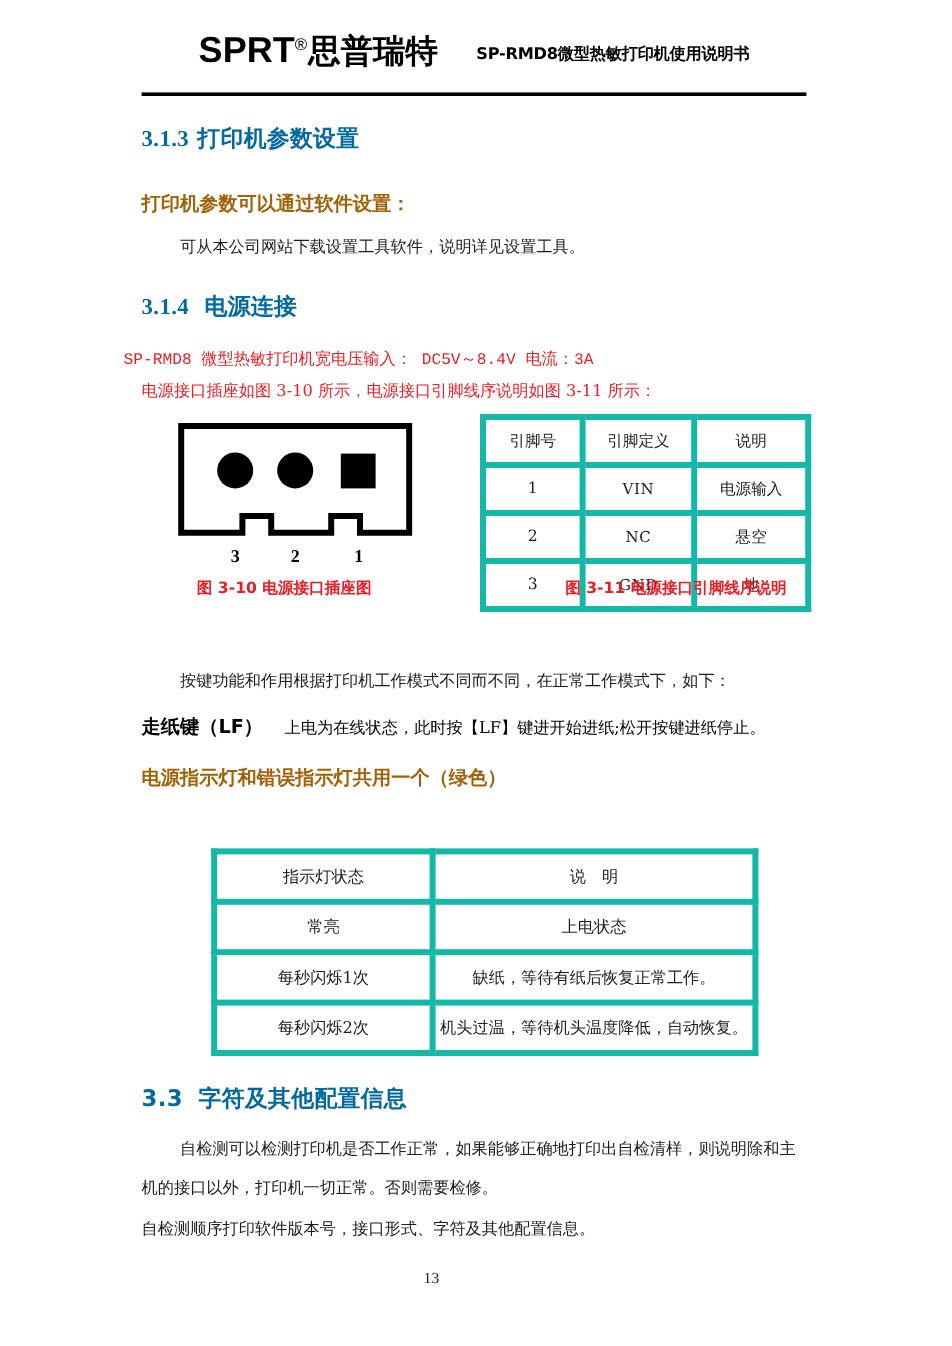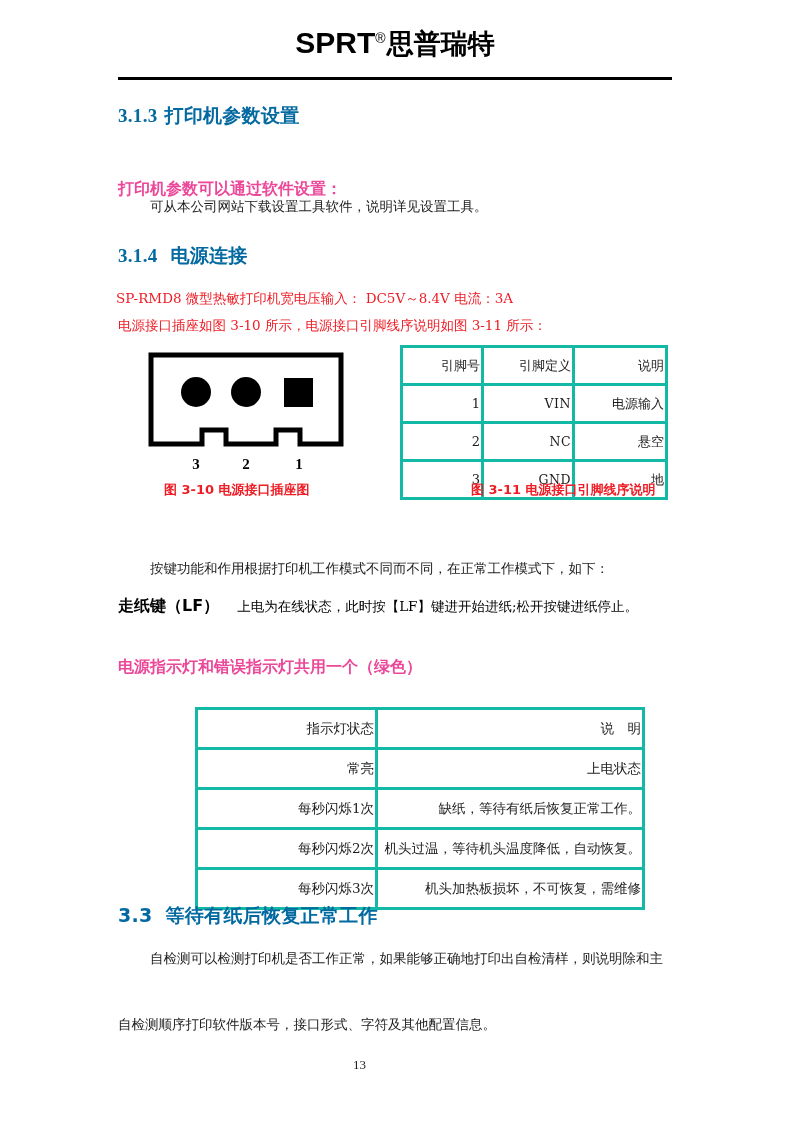--- a/index.html
+++ b/index.html
@@ -93,23 +93,22 @@
   }
   .h-num {
     font-family: "Liberation Serif", "DejaVu Serif", serif;
     font-weight: bold;
   }
   .h4bold {
     position: absolute;
     font-family: "DejaVu Sans", "Liberation Sans", sans-serif;
     font-weight: bold;
     font-size: 16px;
-    color: #ec4899;
-    white-space: nowrap;
-    margin-top: 19px;
+    color: #a16207;
+    white-space: nowrap;
   }
 
   
   .body-text {
     position: absolute;
     font-family: "DejaVu Serif", "Liberation Serif", serif;
     font-size: 13.5px;
     color: #1c1c1c;
     white-space: nowrap;
     line-height: 1.5;
@@ -171,22 +170,22 @@
     width: 20px;
   }
 
   
   table.doc-table {
     position: absolute;
     border-collapse: collapse;
     table-layout: fixed;
   }
   table.doc-table td {
-    border: 3px solid #14b8a6;
-    text-align: right;
+    border: 5px solid #14b8a6;
+    text-align: center;
     vertical-align: middle;
     font-family: "DejaVu Serif", "Liberation Serif", serif;
     color: #1c1c1c;
   }
 
   
   #pin-table {
     left: 400px;
     top: 345px;
     width: 250px;
@@ -199,21 +198,21 @@
   #pin-table td.c2 { width: 86px; }
   #pin-table td.c3 { width: 88px; }
   #pin-table td.mono {
     font-family: "DejaVu Serif", "Liberation Serif", serif;
     font-size: 12.5px;
     letter-spacing: 0.5px;
   }
 
   
   #indicator-table {
-    left: 195px;
+    left: 176px;
     top: 707px;
     width: 439px;
   }
   #indicator-table td {
     height: 35px;
     font-size: 13.5px;
   }
   #indicator-table td.k { width: 175px; }
   #indicator-table td.v { width: 262px; }
 
@@ -232,39 +231,40 @@
 </head>
 <body>
 
 <div class="page">
 
   <div class="page-header">
     <div class="brand-block">
       <span class="brand-latin">SPRT</span>
         <span class="brand-reg">®</span>
         <span class="brand-cn">思普瑞特</span>
+      <span class="header-doc-title">SP-RMD8微型热敏打印机使用说明书</span>
     </div>
   </div>
   <div class="header-rule"></div>
 
   <div class="h3" style="left:118px; top:103px;">
     <span class="h-num">3.1.3</span>
     <span>打印机参数设置</span>
   </div>
 
   <div class="h4bold" style="left:118px; top:160px;">打印机参数可以通过软件设置：</div>
 
   <div class="body-text" style="left:150px; top:196px;">可从本公司网站下载设置工具软件，说明详见设置工具。</div>
 
   <div class="h3" style="left:118px; top:243px;">
     <span class="h-num">3.1.4</span>
     <span style="padding-left:6px;">电源连接</span>
   </div>
 
-  <div class="red-text" style="left:116px; top:290px;">SP-RMD8 微型热敏打印机宽电压输入：  DC5V～8.4V    电流：3A</div>
+  <div class="red-text" style="left:103px; top:290px;font-family:Liberation Mono, monospace;">SP-RMD8 微型热敏打印机宽电压输入：  DC5V～8.4V    电流：3A</div>
   <div class="red-text" style="left:118px; top:317px;">电源接口插座如图 3-10 所示，电源接口引脚线序说明如图 3-11 所示：</div>
 
   <div class="connector-fig">
     <svg class="conn-svg" width="196" height="102" viewBox="0 0 196 102" xmlns="http://www.w3.org/2000/svg">
       <path d="M3,3 L193,3 L193,92 L152,92 L152,78 L128,78 L128,92 L78,92 L78,78 L54,78 L54,92 L3,92 Z" fill="#ffffff" stroke="#000000" stroke-width="5" stroke-linejoin="miter"></path>
       <circle cx="48" cy="40" r="15" fill="#000000"></circle>
       <circle cx="98" cy="40" r="15" fill="#000000"></circle>
       <rect x="136" y="26" width="29" height="29" fill="#000000"></rect>
     </svg>
   </div>
@@ -325,30 +325,27 @@
         <td class="v">上电状态</td>
       </tr>
       <tr>
         <td class="k">每秒闪烁1次</td>
         <td class="v">缺纸，等待有纸后恢复正常工作。</td>
       </tr>
       <tr>
         <td class="k">每秒闪烁2次</td>
         <td class="v">机头过温，等待机头温度降低，自动恢复。</td>
       </tr>
-      <tr>
-        <td class="k">每秒闪烁3次</td>
-        <td class="v">机头加热板损坏，不可恢复，需维修</td>
-      </tr>
     </tbody>
   </table>
 
   <div class="h3" style="left:118px; top:903px;">
     <span>3.3</span>
-    <span style="padding-left:6px;">等待有纸后恢复正常工作</span>
+    <span style="padding-left:6px;">字符及其他配置信息</span>
   </div>
 
   <div class="body-text" style="left:150px; top:948px;">自检测可以检测打印机是否工作正常，如果能够正确地打印出自检清样，则说明除和主</div>
+  <div class="body-text" style="left:118px; top:980px;">机的接口以外，打印机一切正常。否则需要检修。</div>
   <div class="body-text" style="left:118px; top:1014px;">自检测顺序打印软件版本号，接口形式、字符及其他配置信息。</div>
 
   <div class="page-number">13</div>
 
 </div>
 
 </body></html>

